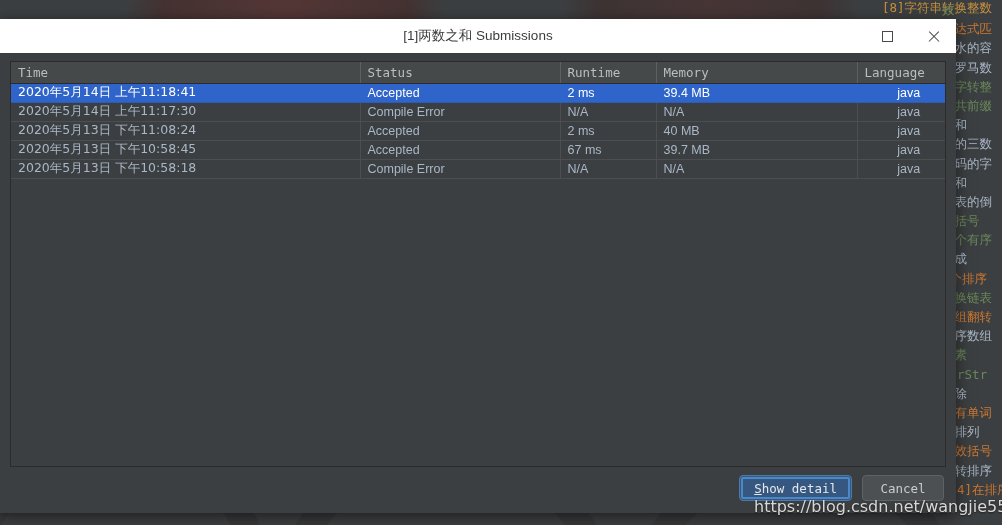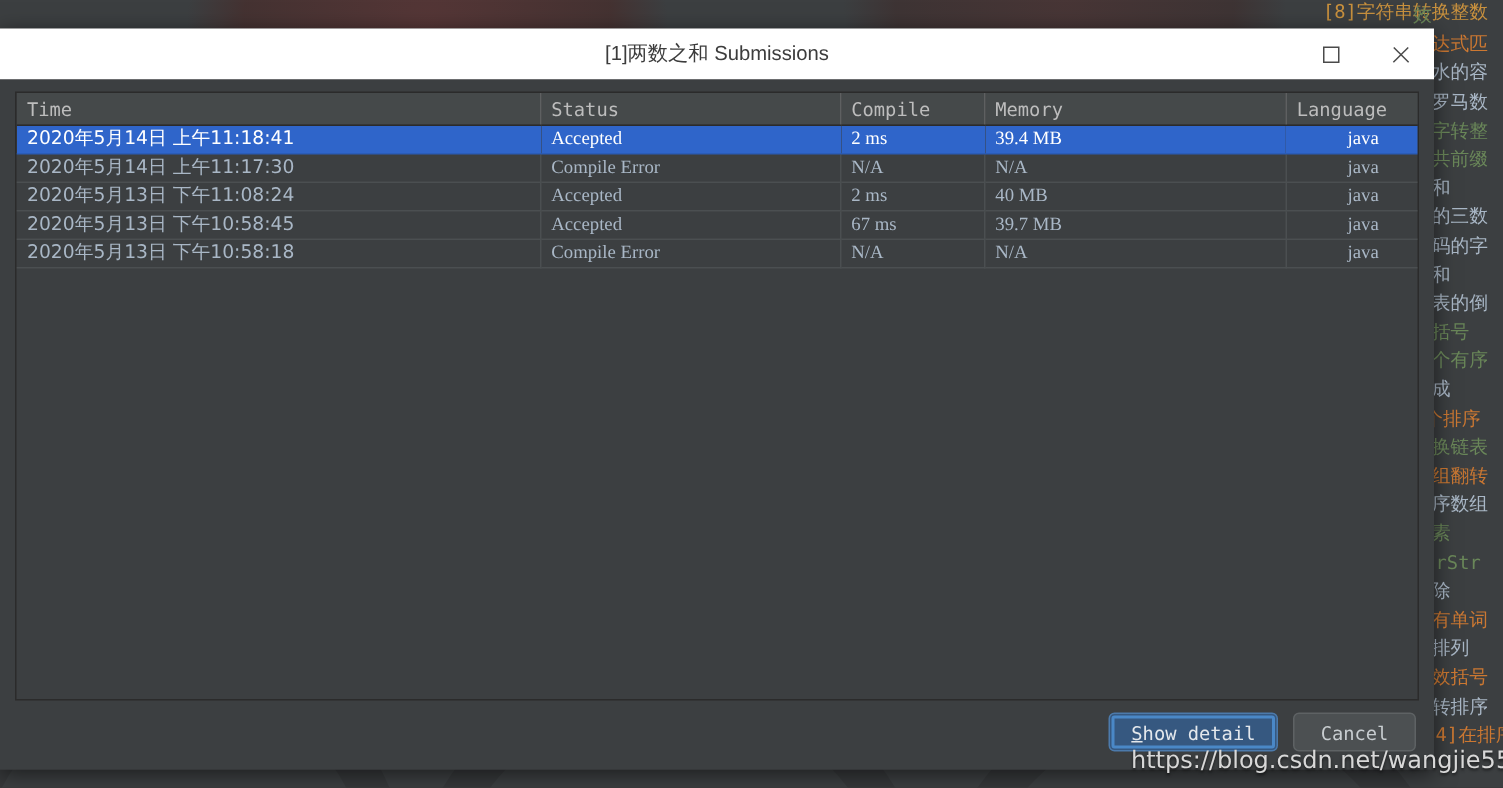--- a/index.html
+++ b/index.html
@@ -130,21 +130,21 @@
 
   table.subs tbody td {
     height: 19px;
     padding: 0 0 0 7px;
     font-size: 12.5px;
     color: #a9b7c6;
     border-right: 1px solid #4b4f51;
     border-bottom: 1px solid #4b4f51;
     box-sizing: border-box;
     white-space: nowrap; overflow: hidden;
-    font-family: Liberation Serif, serif;
+    font-family: Liberation Sans, sans-serif;
   }
   table.subs tbody td:last-child { border-right: none; text-align: center; }
   table.subs tbody tr.selected td {
     background: #2f65ca;
     color: #ffffff;
     border-right-color: #2f65ca;
     border-bottom-color: #2a5cb8;
   }
   table.subs tbody td.time-cell {
     font-family: "DejaVu Sans", "Liberation Sans", sans-serif;
@@ -260,21 +260,21 @@
             <col class="c-time">
               <col class="c-status">
               <col class="c-runtime">
             <col class="c-memory">
               <col class="c-language">
           </colgroup>
           <thead>
             <tr>
               <th>Time</th>
               <th>Status</th>
-              <th>Compile</th>
+              <th>Runtime</th>
               <th>Memory</th>
               <th>Language</th>
             </tr>
           </thead>
           <tbody id="subs-body">
               <tr class="selected">
                 <td class="time-cell">2020年5月14日 上午11:18:41</td>
                 <td>Accepted</td>
                 <td>2 ms</td>
                 <td>39.4 MB</td>

